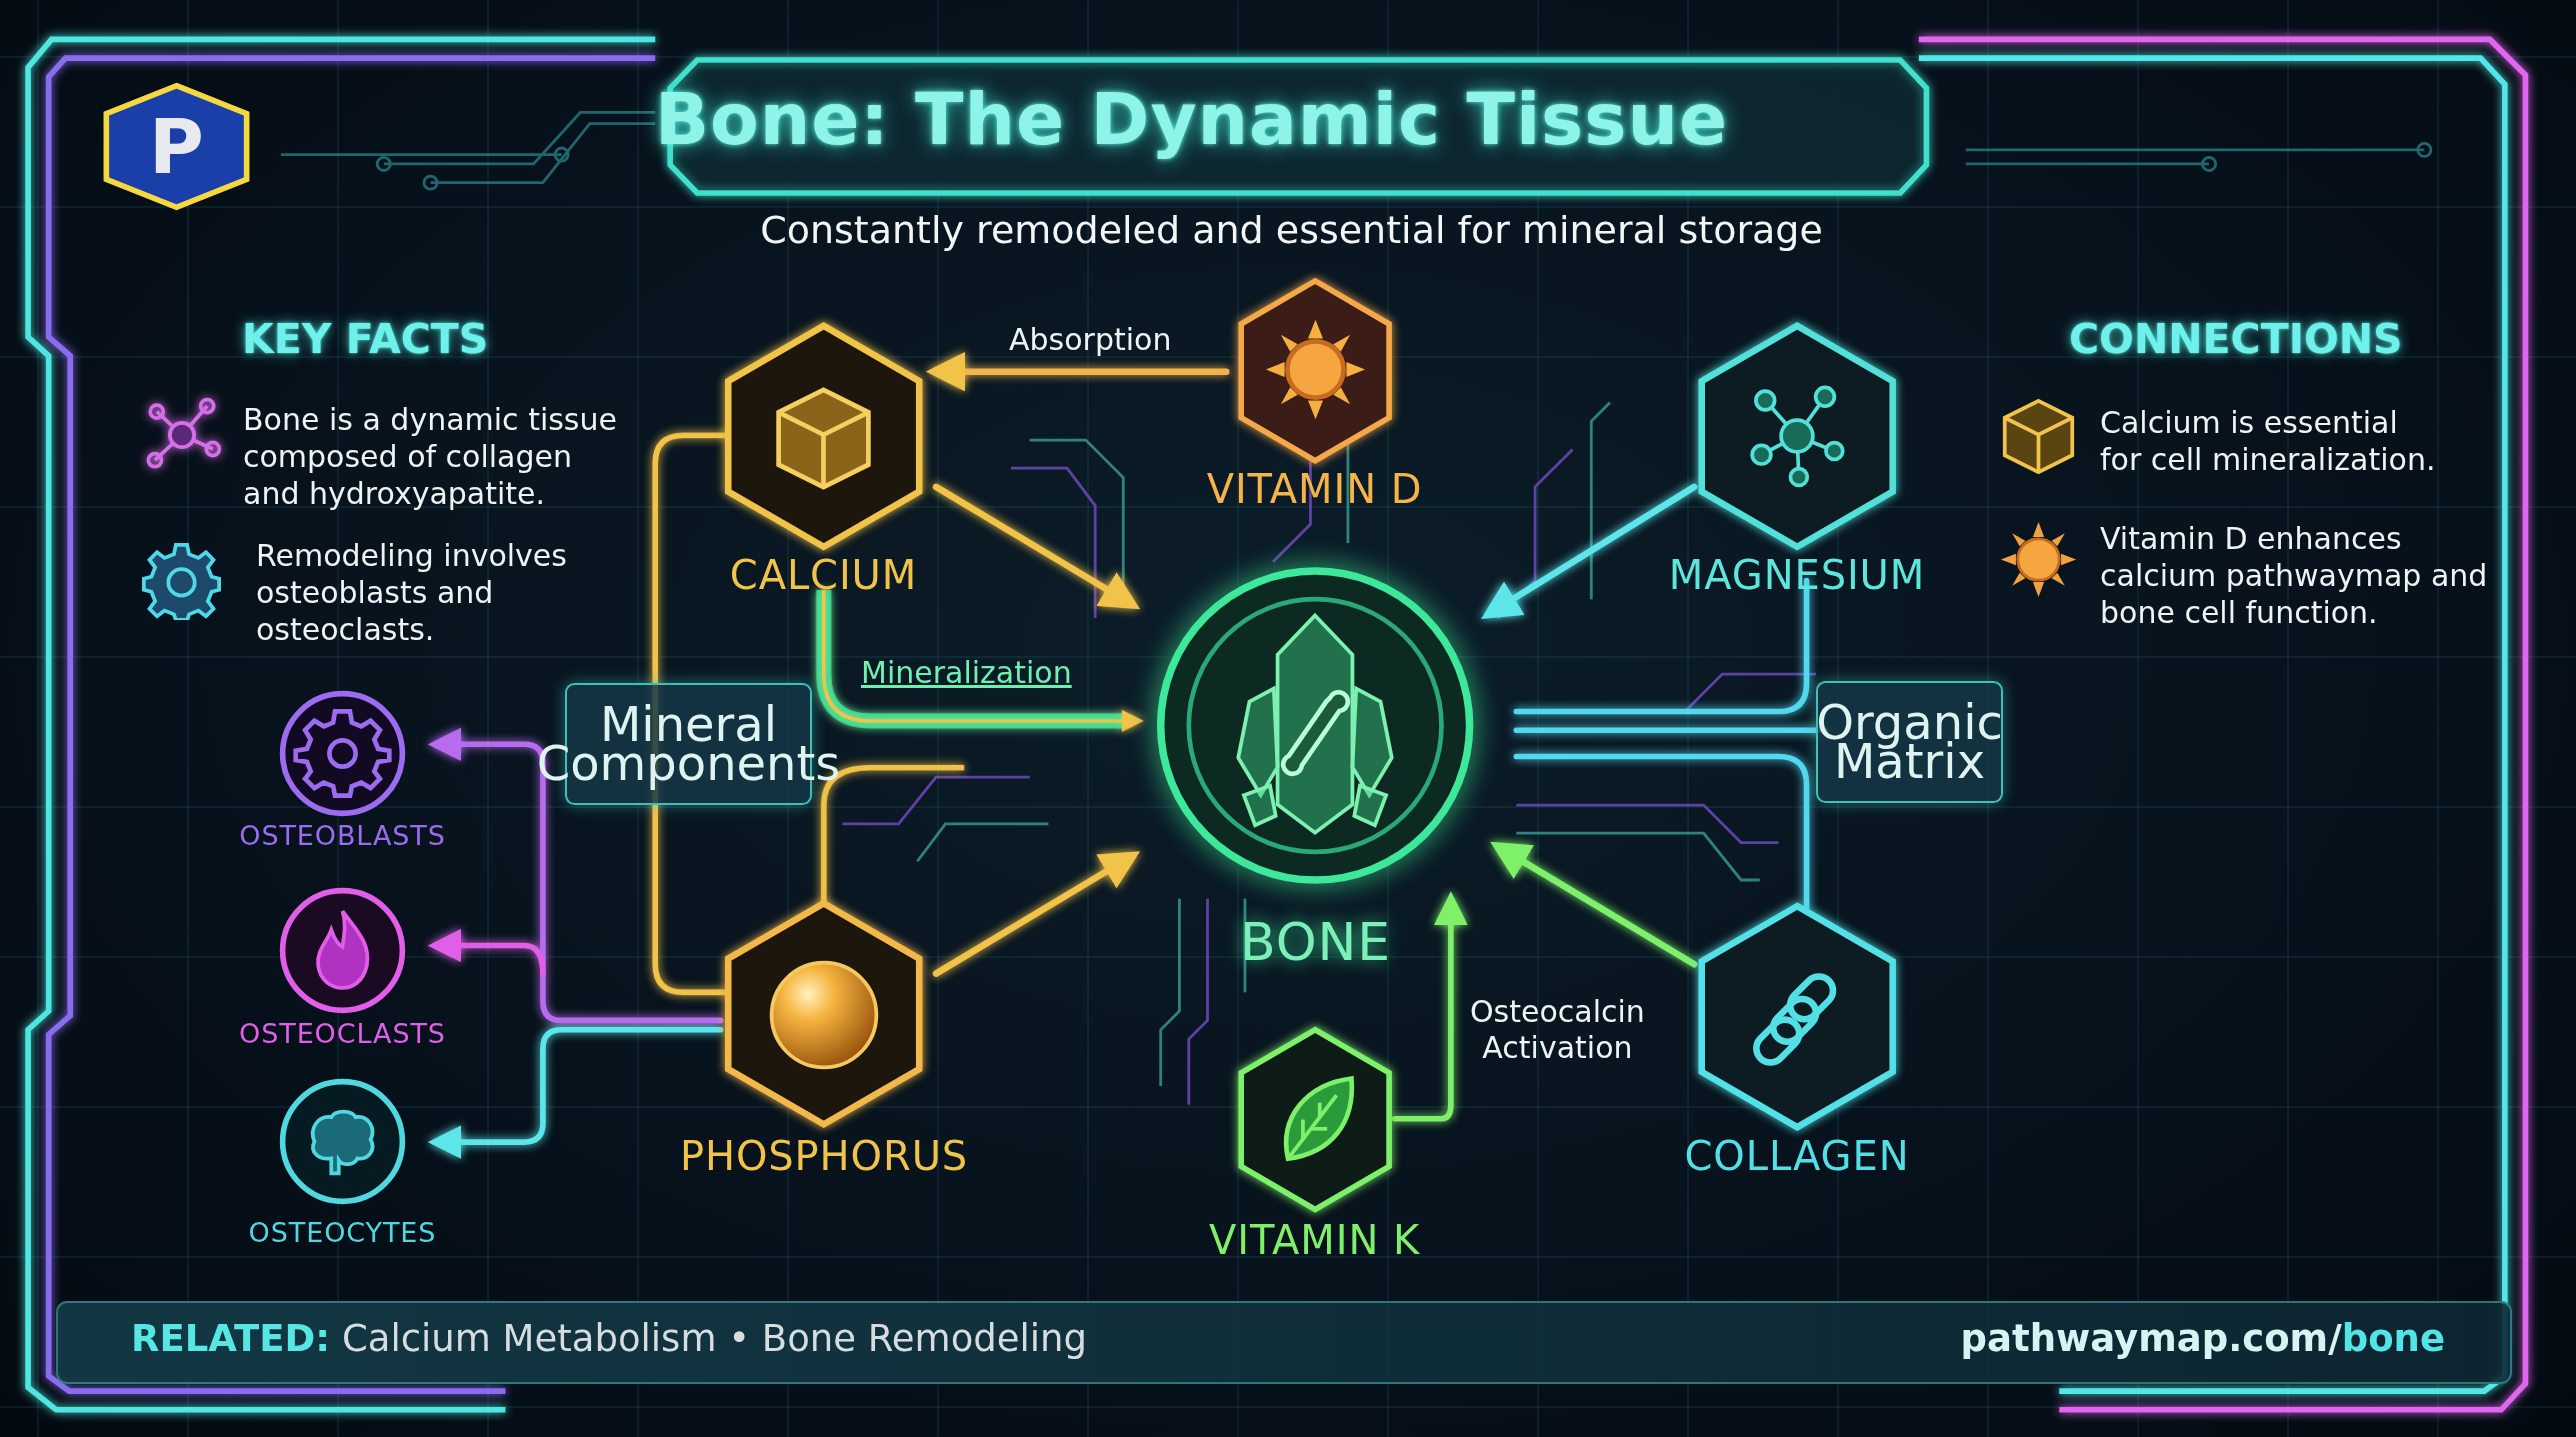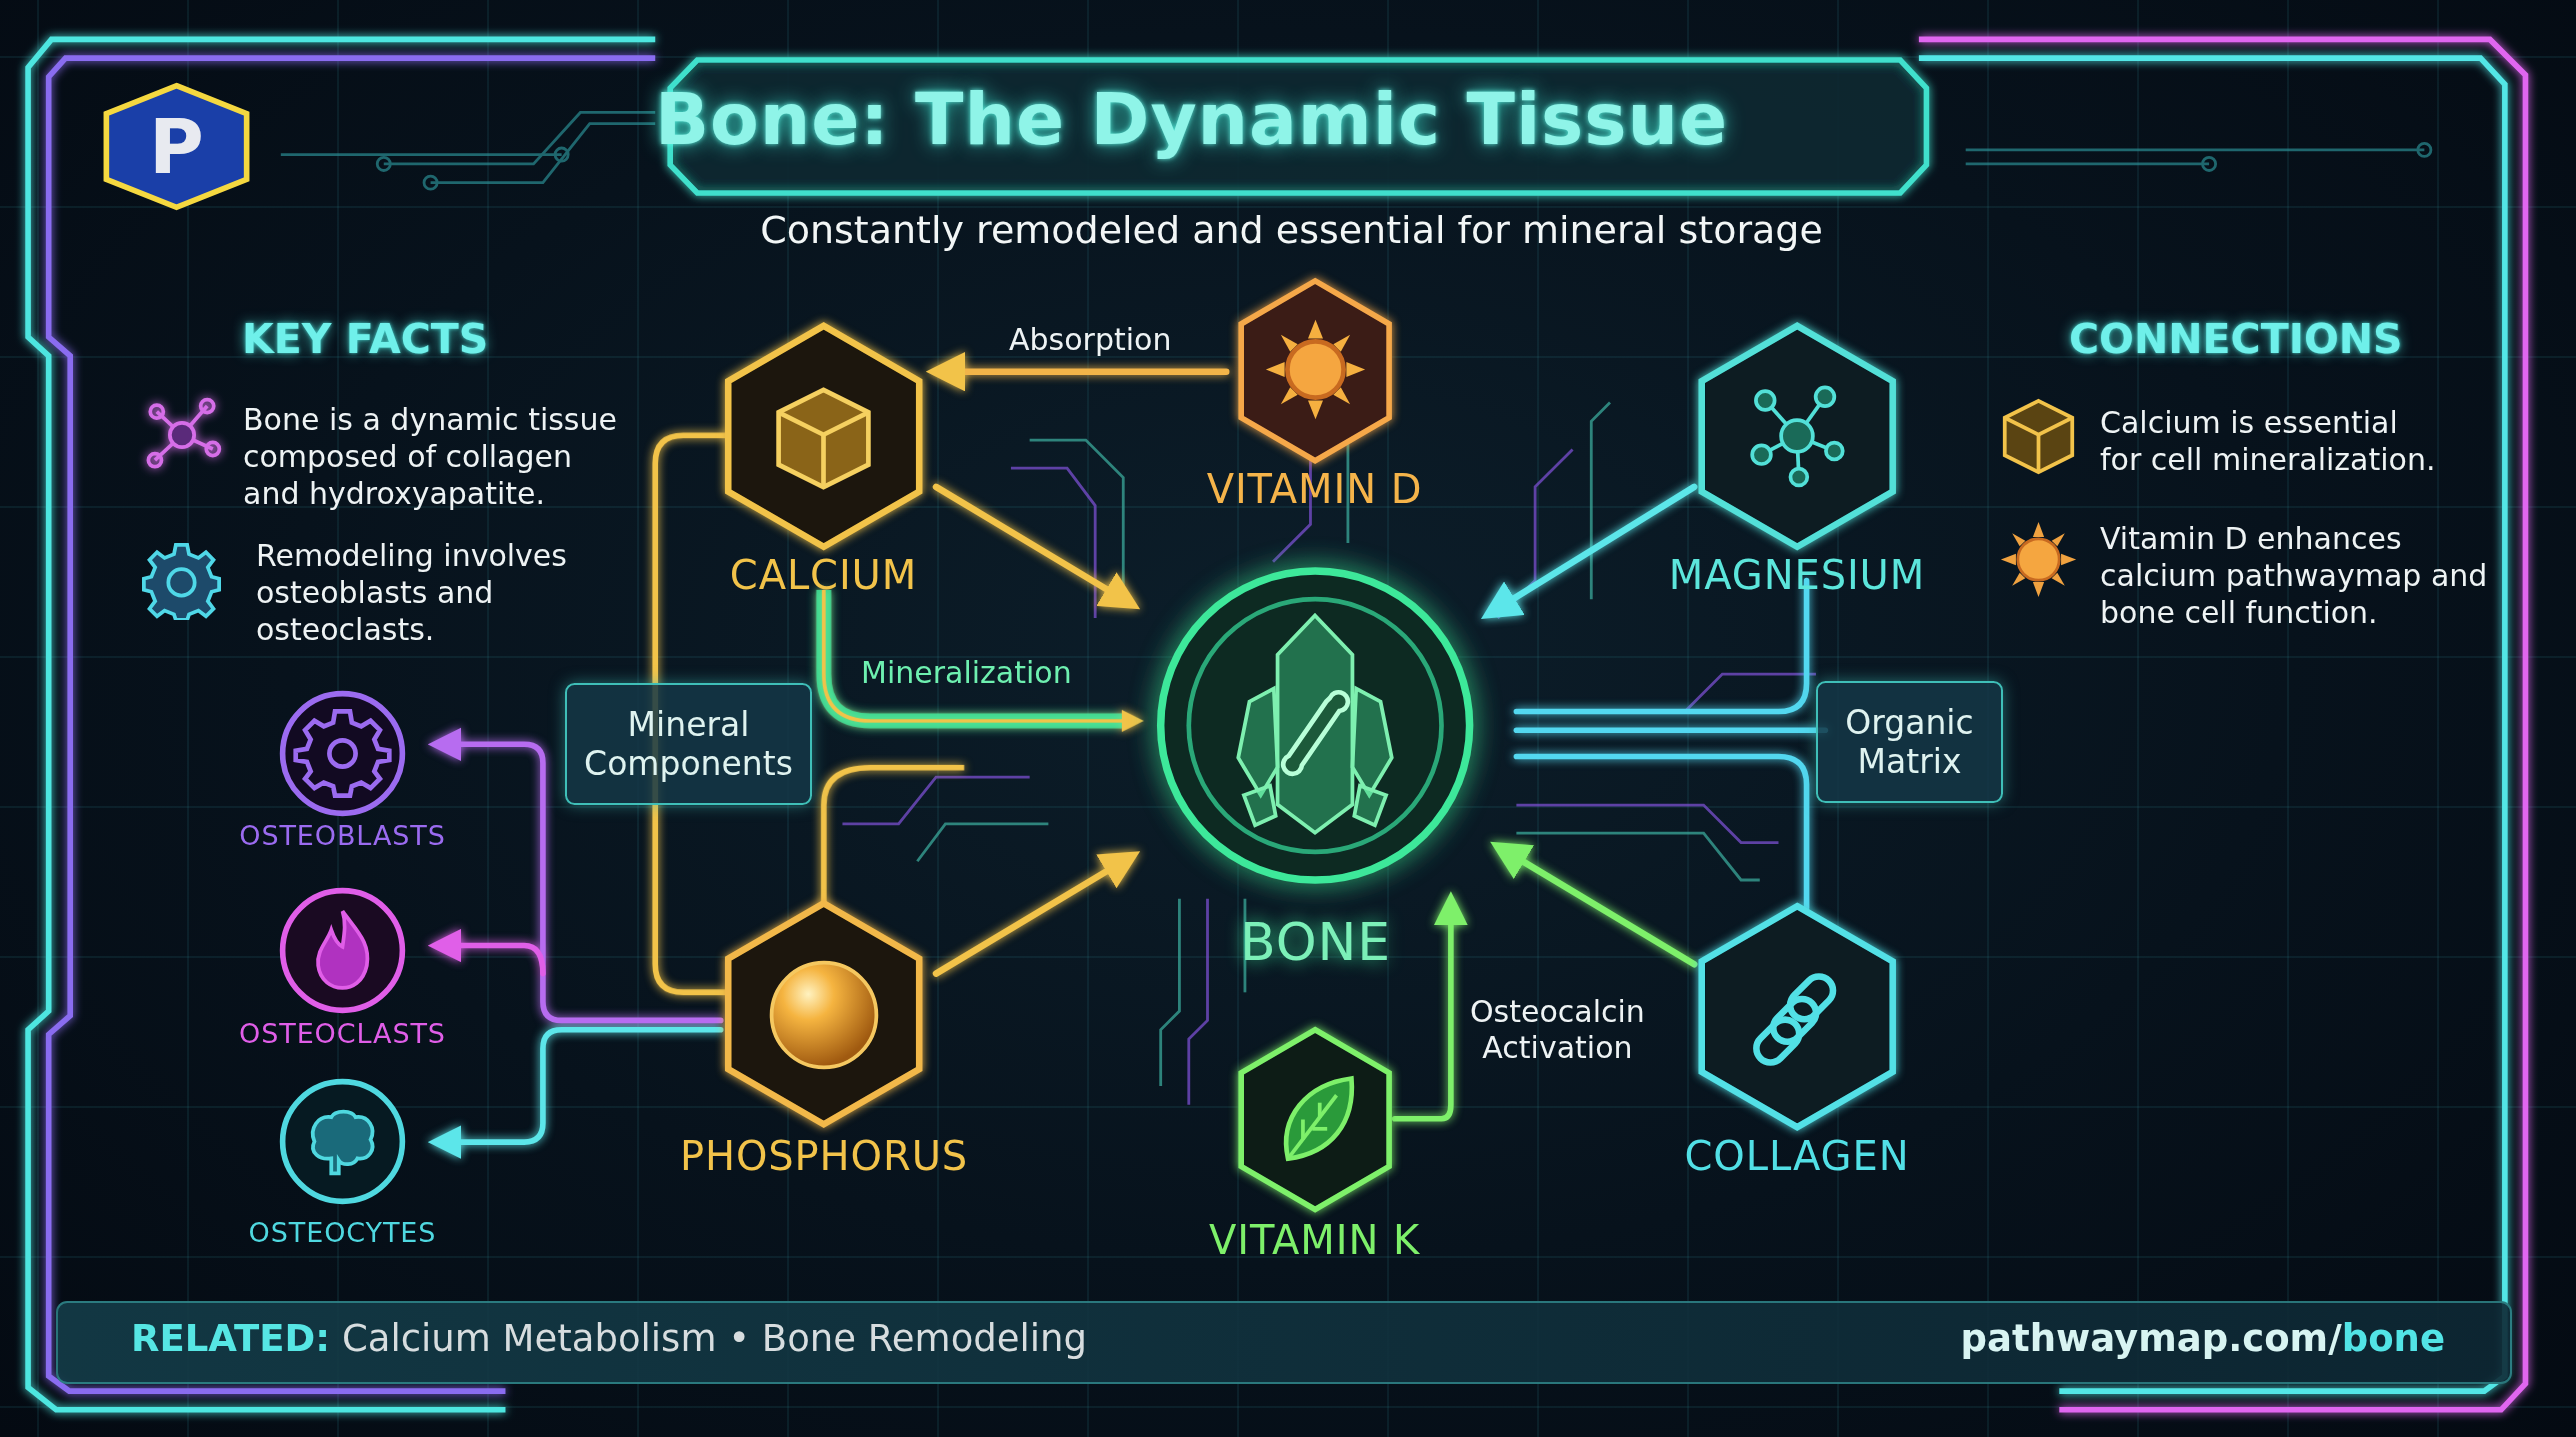--- a/index.html
+++ b/index.html
@@ -41,21 +41,21 @@
   .fact-text { font-size:30px; line-height:37px; color:#eef3f4; }
   .node-label {
     font-weight:normal; font-size:40px; text-align:center; letter-spacing:0.9px;
   }
   .cell-label { font-weight:normal; font-size:27px; text-align:center; letter-spacing:0.9px; }
   .flow-label { font-size:30px; color:#eef3f4; }
   .tag-box {
     background:rgba(20,55,70,0.85); border:2.8px solid #3fbfb8;
     border-radius:9.4px; box-shadow: 0 0 15px rgba(63,191,184,0.5);
     display:flex; align-items:center; justify-content:center; text-align:center;
-    font-size:33px; line-height:39px; color:#dff3f0;
+    font-size:48px; line-height:39px; color:#dff3f0;
   }
   .footer {
     left:56px; top:1301px; width:2452px; height:79px;
     background:linear-gradient(90deg, rgba(20,60,72,0.9), rgba(14,40,52,0.9));
     border:2.8px solid rgba(60,170,170,0.6); border-radius:11.2px;
   }
   .footer-left { left:131px; top:1317px; font-size:37px; color:#d7dddf; }
   .footer-left .k { color:#56e6e4; font-weight:bold; }
   .footer-right { right:131px; top:1317px; font-size:37px; font-weight:bold; color:#d8f4f2; }
   .footer-right .hl { color:#52e4e6; }
@@ -402,21 +402,21 @@
     </div>
 </div>
 <div class="abs tag-box" style="left:1816px; top:681px; width:183px; height:118px;">
   <div>
       <div>Organic</div>
       <div>Matrix</div>
     </div>
 </div>
 
 <div class="abs flow-label" style="left:1009px; top:322px;">Absorption</div>
-<div class="abs flow-label" style="left:861px; top:655px; color:#6ef0b0;">Mineralization</div>
+<div class="abs flow-label" style="left:861px; top:655px; color:#6ef0b0;text-decoration:underline;">Mineralization</div>
 <div class="abs flow-label" style="left:1470px; top:994px; text-align:center; line-height:36px;">
   <div>Osteocalcin</div>
   <div>Activation</div>
 </div>
 
 <div class="abs footer"></div>
 <div class="abs footer-left">
   <span class="k">RELATED:</span><span> Calcium Metabolism • Bone Remodeling</span>
 </div>
 <div class="abs footer-right">

